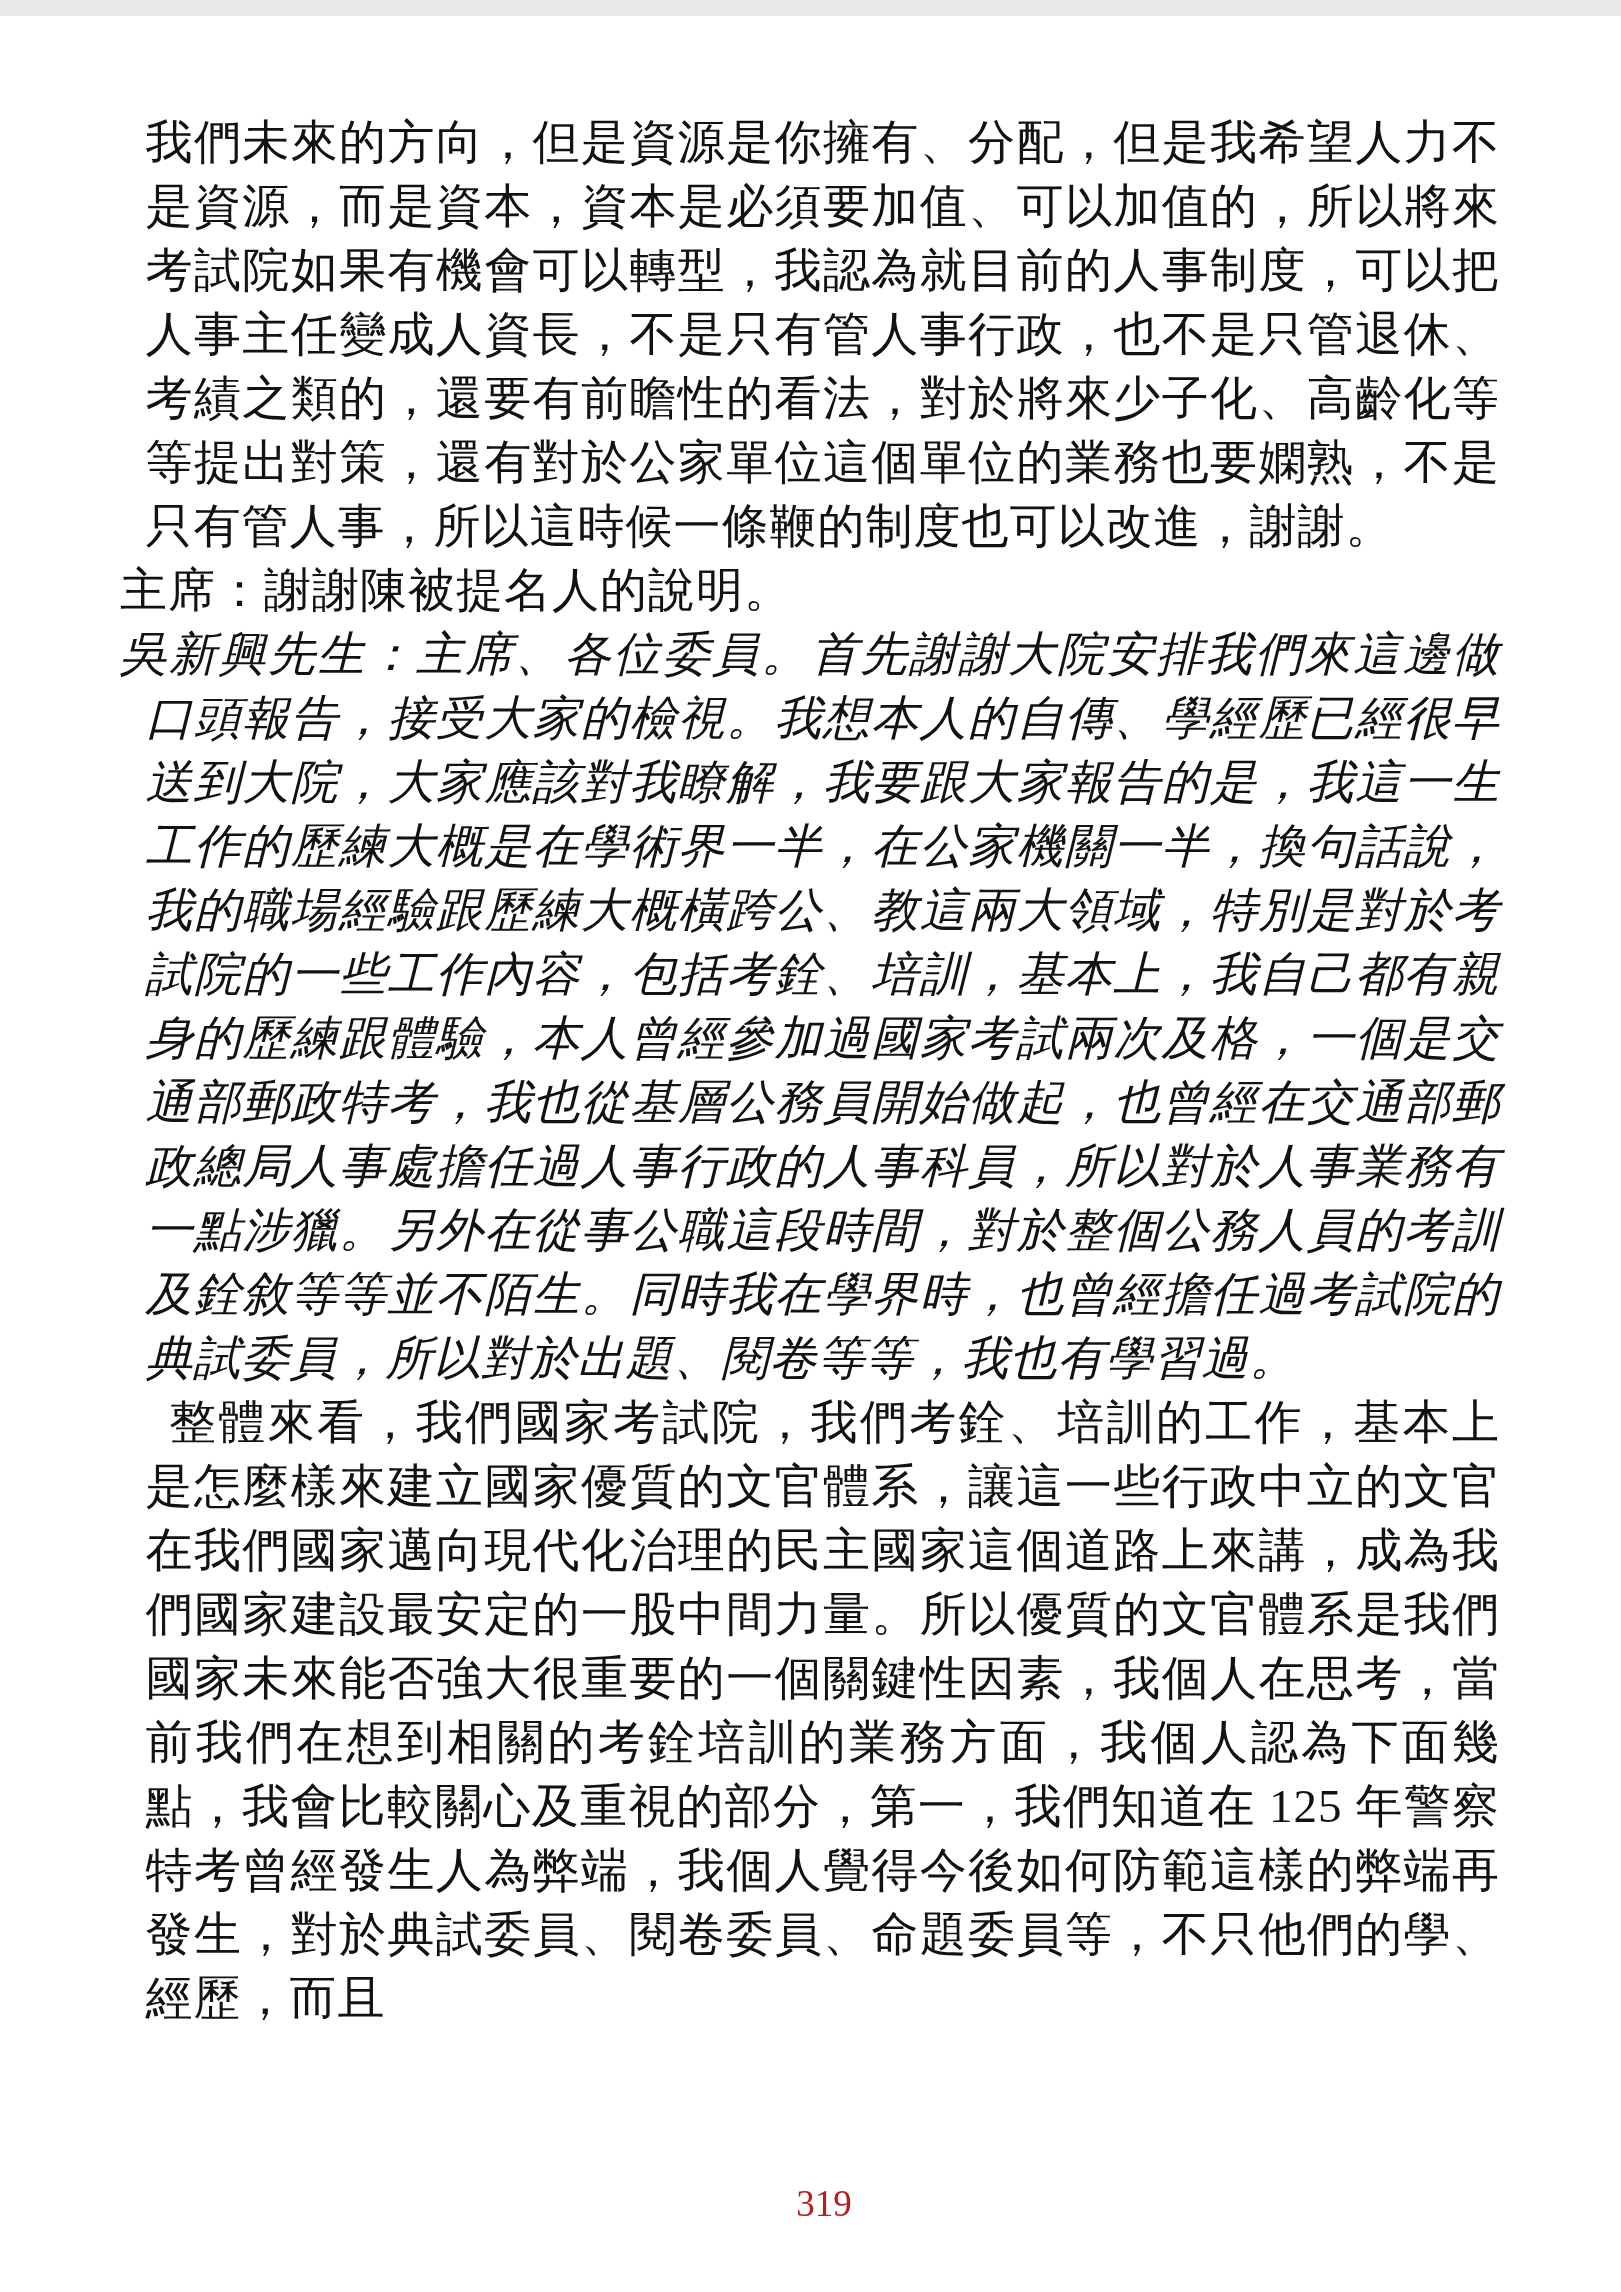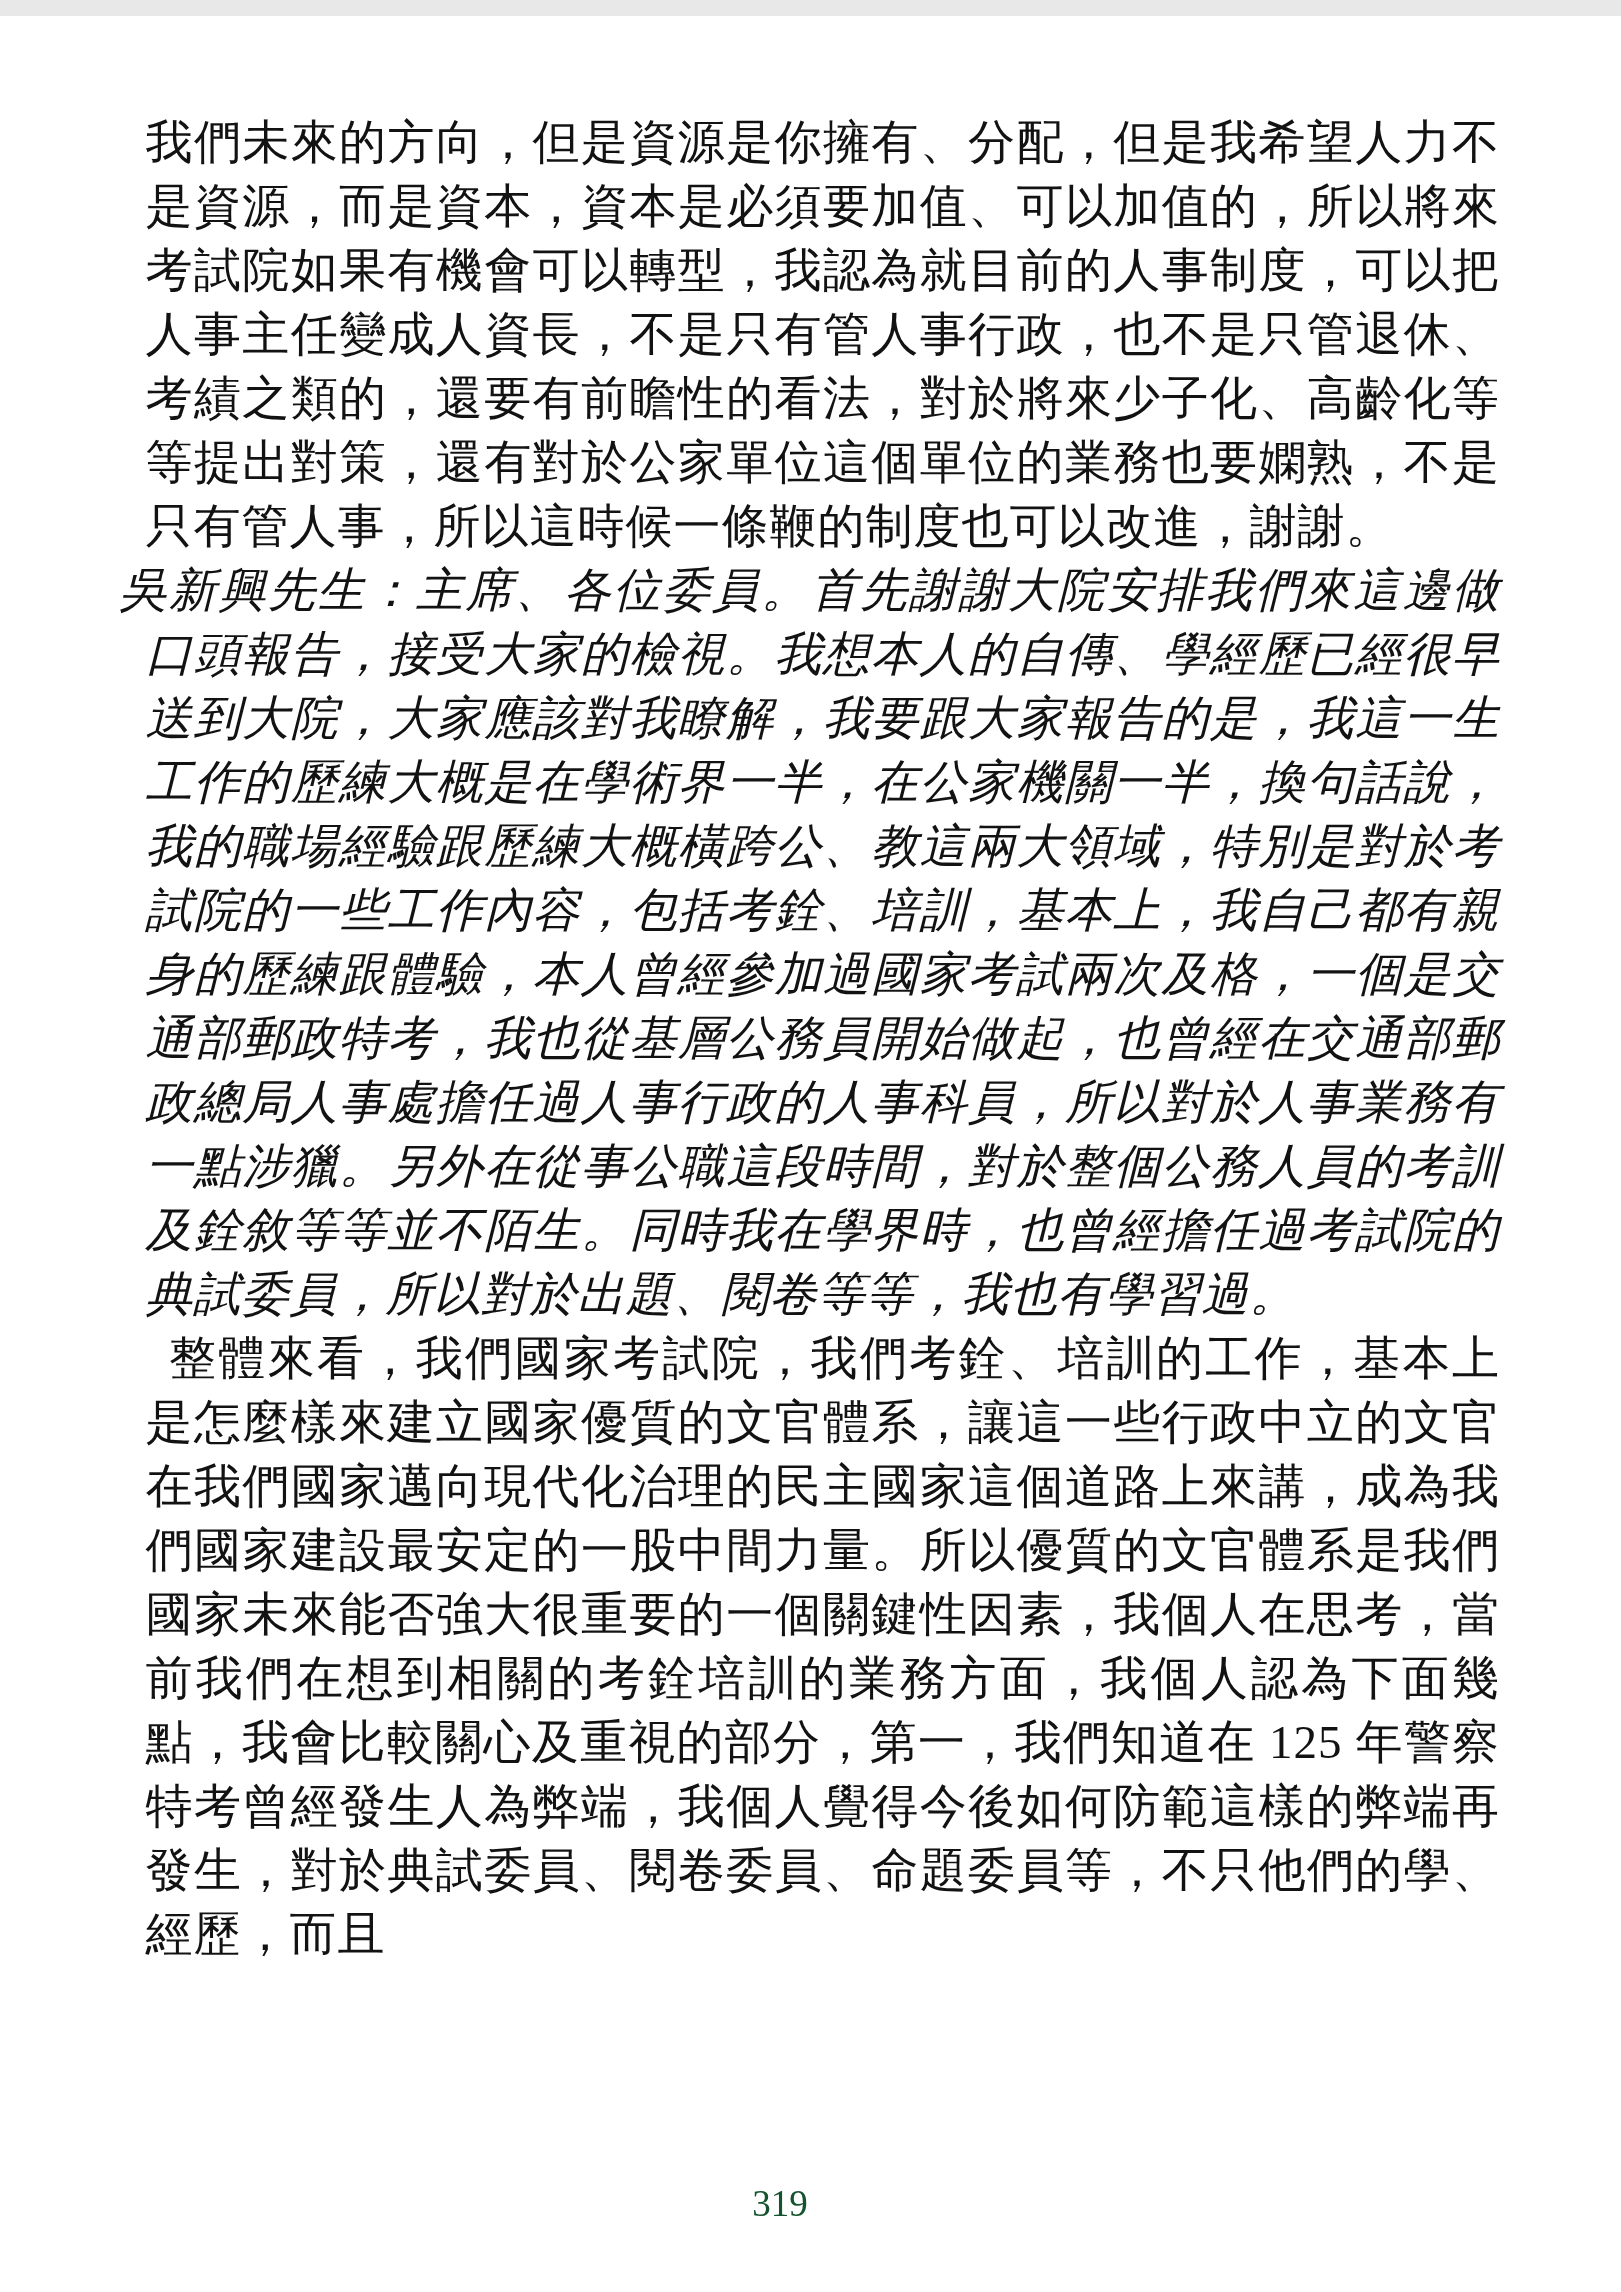--- a/index.html
+++ b/index.html
@@ -53,27 +53,29 @@
     text-indent: 23.5px;
   }
   .page-number {
     position: absolute;
     top: 2164px;
     left: 0;
     width: 1560px;
     text-align: center;
     font-size: 37px;
     line-height: 47px;
-    color: #14532d;
+    color: #b91c1c;
+    padding-left: 44px;
   }
 </style>
 </head>
 <body>
 
 <div class="page">
   <div class="content">
     <p class="para p-cont">我們未來的方向，但是資源是你擁有、分配，但是我希望人力不是資源，而是資本，資本是必須要加值、可以加值的，所以將來考試院如果有機會可以轉型，我認為就目前的人事制度，可以把人事主任變成人資長，不是只有管人事行政，也不是只管退休、考績之類的，還要有前瞻性的看法，對於將來少子化、高齡化等等提出對策，還有對於公家單位這個單位的業務也要嫻熟，不是只有管人事，所以這時候一條鞭的制度也可以改進，謝謝。</p>
+    <p class="para p-chair">主席：謝謝陳被提名人的說明。</p>
     <p class="para p-speaker">吳新興先生：主席、各位委員。首先謝謝大院安排我們來這邊做口頭報告，接受大家的檢視。我想本人的自傳、學經歷已經很早送到大院，大家應該對我瞭解，我要跟大家報告的是，我這一生工作的歷練大概是在學術界一半，在公家機關一半，換句話說，我的職場經驗跟歷練大概橫跨公、教這兩大領域，特別是對於考試院的一些工作內容，包括考銓、培訓，基本上，我自己都有親身的歷練跟體驗，本人曾經參加過國家考試兩次及格，一個是交通部郵政特考，我也從基層公務員開始做起，也曾經在交通部郵政總局人事處擔任過人事行政的人事科員，所以對於人事業務有一點涉獵。另外在從事公職這段時間，對於整個公務人員的考訓及銓敘等等並不陌生。同時我在學界時，也曾經擔任過考試院的典試委員，所以對於出題、閱卷等等，我也有學習過。</p>
     <p class="para p-body">整體來看，我們國家考試院，我們考銓、培訓的工作，基本上是怎麼樣來建立國家優質的文官體系，讓這一些行政中立的文官在我們國家邁向現代化治理的民主國家這個道路上來講，成為我們國家建設最安定的一股中間力量。所以優質的文官體系是我們國家未來能否強大很重要的一個關鍵性因素，我個人在思考，當前我們在想到相關的考銓培訓的業務方面，我個人認為下面幾點，我會比較關心及重視的部分，第一，我們知道在 125 年警察特考曾經發生人為弊端，我個人覺得今後如何防範這樣的弊端再發生，對於典試委員、閱卷委員、命題委員等，不只他們的學、經歷，而且</p>
   </div>
   <div class="page-number">319</div>
 </div>
 
 
 </body></html>

